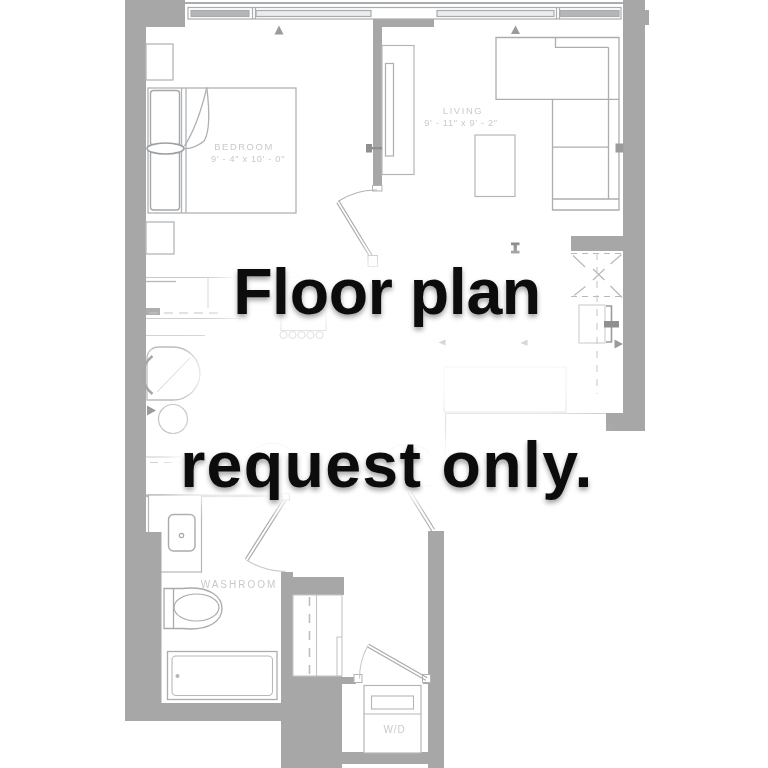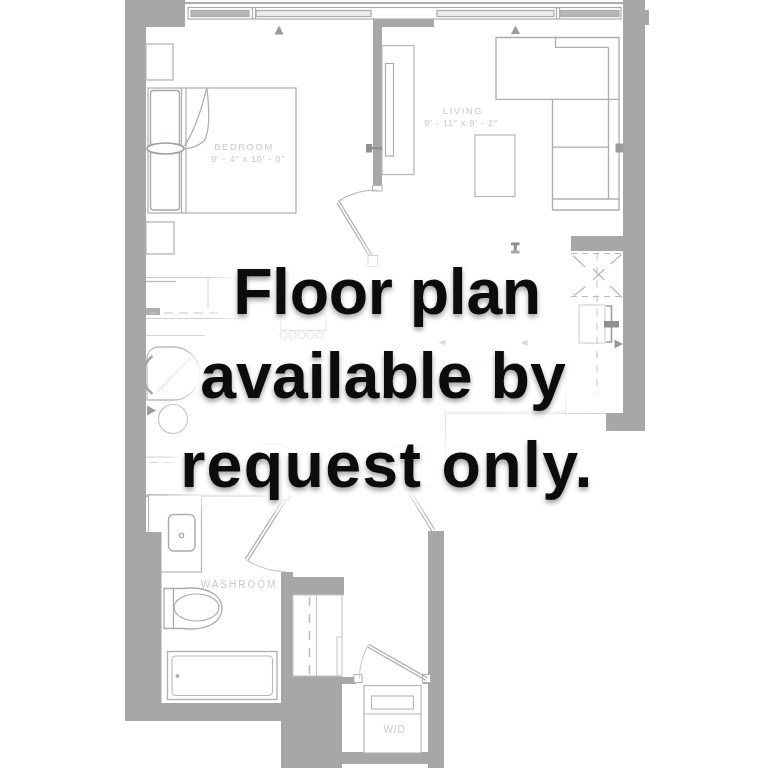--- a/index.html
+++ b/index.html
@@ -249,16 +249,15 @@
 
   </g>
 </svg>
 
 <div class="halo" style="left:216px;top:256px;width:340px;height:72px;"></div>
 <div class="halo" style="left:186px;top:341px;width:396px;height:74px;"></div>
 <div class="halo" style="left:168px;top:430px;width:436px;height:74px;"></div>
 
 <div class="ttl" id="l1" style="top:260px;left:3px;font-size:64.5px;letter-spacing:-0.4px;">Floor plan</div>
 
-<div class="ttl" id="l2" style="top:344px;left:-1px;font-size:64.5px;">available by</div>
 
 <div class="ttl" id="l3" style="top:433px;left:3px;font-size:64.5px;letter-spacing:1.3px;">request only.</div>
 </div>
 
 </body></html>

